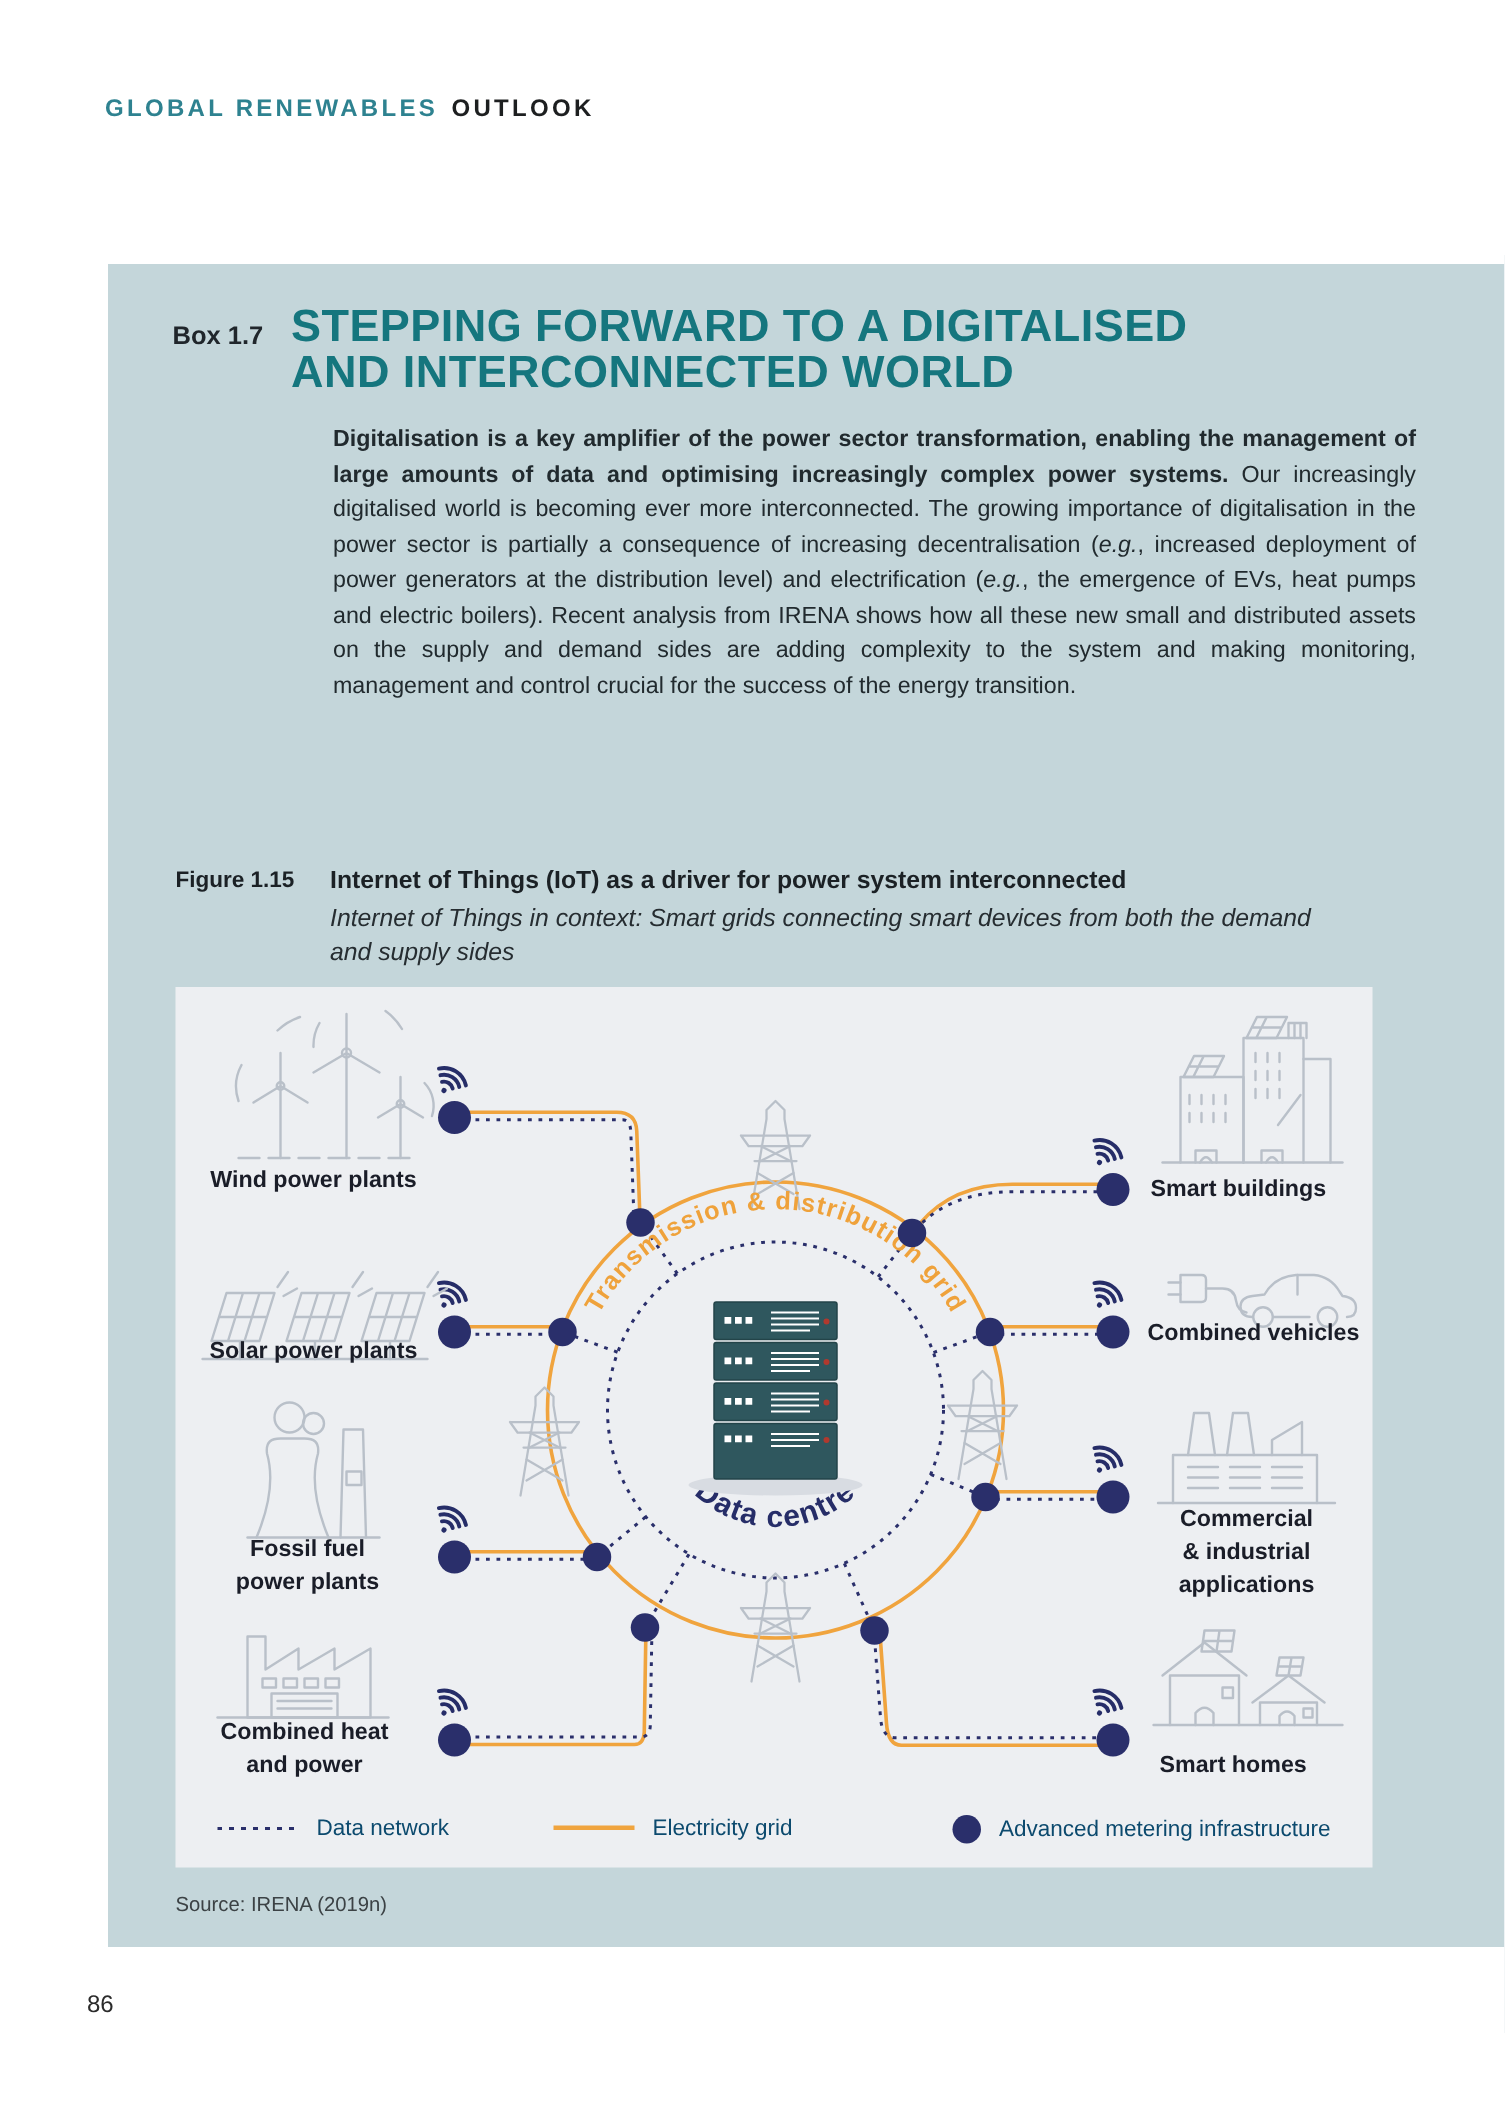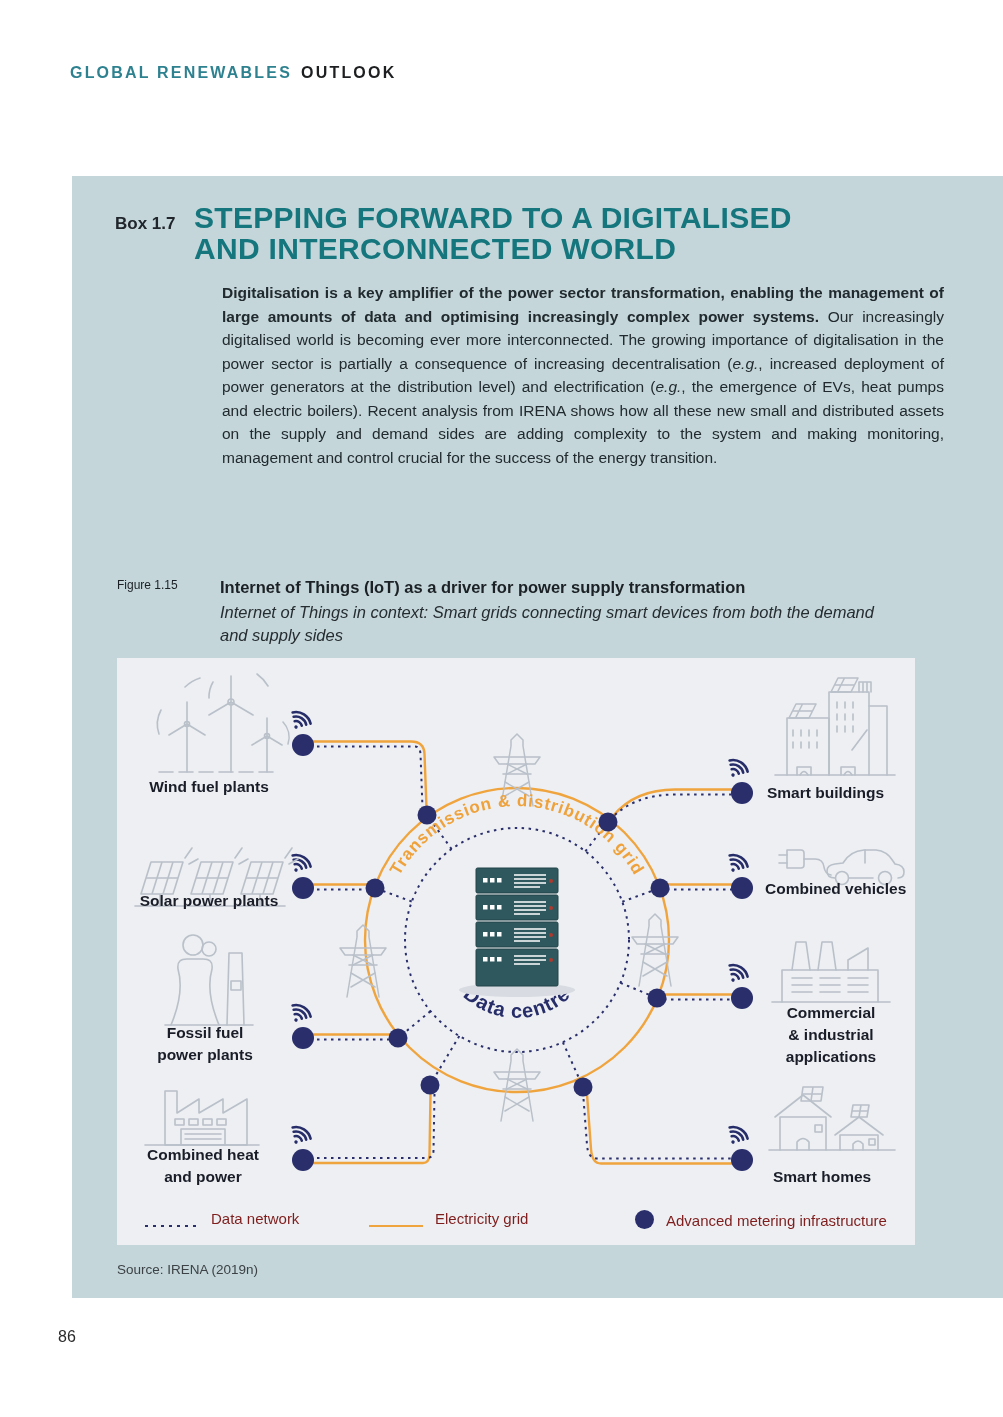--- a/index.html
+++ b/index.html
@@ -15,36 +15,36 @@
   .bigbox{position:absolute;left:72px;top:176px;width:931px;height:1122px;background:#c4d6da;}
   .box-label{position:absolute;left:43px;top:38px;font-size:17px;font-weight:bold;color:#20262b;}
   .box-title{position:absolute;left:122px;top:26px;width:630px;font-size:30px;line-height:31px;
              font-weight:bold;color:#15767e;letter-spacing:.3px;}
   .box-para{position:absolute;left:122px;top:105px;width:722px;font-size:15.5px;line-height:23.5px;
             color:#212a2e;text-align:justify;margin-left:28px;}
   .box-para b{font-weight:bold;}
   .box-para i{font-style:italic;}
 
   
-  .fig-label{position:absolute;left:45px;top:402px;font-size:12px;font-weight:normal;color:#1b2125;}
+  .fig-label{position:absolute;left:45px;top:402px;font-size:15px;font-weight:bold;color:#1b2125;}
   .fig-title{position:absolute;left:148px;top:402px;width:720px;font-size:16.5px;font-weight:bold;color:#1b2125;}
   .fig-sub{position:absolute;left:148px;top:425px;width:660px;font-size:16.5px;font-style:italic;
            color:#262d31;line-height:23px;}
 
   
   .panel{position:absolute;left:45px;top:482px;width:798px;height:587px;background:#edeff2;}
   .panel svg.diagram-svg{position:absolute;left:0;top:0;}
 
   .nlabel{position:absolute;font-size:15.5px;font-weight:bold;color:#1a1d28;line-height:22px;
           white-space:pre-line;}
   .nlabel.center{text-align:center;}
 
   
-  .leg{position:absolute;top:552px;display:flex;align-items:flex-end;gap:12px;
-       font-size:15px;color:#7f1d1d;}
+  .leg{position:absolute;top:552px;display:flex;align-items:center;gap:12px;
+       font-size:15px;color:#0c4a6e;}
   .leg .sw-dash{width:54px;height:2px;
        background-image:repeating-linear-gradient(90deg,#2a2f6b 0 3px,transparent 3px 8px);}
   .leg .sw-line{width:54px;height:2.5px;background:#f0a43e;}
   .leg .sw-dot{width:19px;height:19px;border-radius:50%;background:#2a2f6b;}
 
   .source{position:absolute;left:45px;top:1086px;font-size:13.5px;color:#3c4245;}
   .pagenum{position:absolute;left:58px;top:1328px;font-size:16px;color:#2b2b2b;}
 </style>
 </head>
 <body>
@@ -58,21 +58,21 @@
   <div class="bigbox">
 
     <div class="box-label">Box 1.7</div>
     <div class="box-title">STEPPING FORWARD TO A DIGITALISED AND INTERCONNECTED WORLD</div>
 
     <div class="box-para">
       <b>Digitalisation is a key amplifier of the power sector transformation, enabling the management of large amounts of data and optimising increasingly complex power systems.</b><span> Our increasingly digitalised world is becoming ever more interconnected. The growing importance of digitalisation in the power sector is partially a consequence of increasing decentralisation (</span><i>e.g.</i><span>, increased deployment of power generators at the distribution level) and electrification (</span><i>e.g.</i><span>, the emergence of EVs, heat pumps and electric boilers). Recent analysis from IRENA shows how all these new small and distributed assets on the supply and demand sides are adding complexity to the system and making monitoring, management and control crucial for the success of the energy transition.</span>
     </div>
 
     <div class="fig-label">Figure 1.15</div>
-    <div class="fig-title">Internet of Things (IoT) as a driver for power supply transformation</div>
+    <div class="fig-title">Internet of Things (IoT) as a driver for power system interconnected</div>
     <div class="fig-sub">Internet of Things in context: Smart grids connecting smart devices from both the demand and supply sides</div>
 
     <div class="panel">
 
       <svg class="diagram-svg" width="798" height="587" viewBox="0 0 798 587">
         <defs>
           <path id="arcTrans" d="M 278.6 225.4 A 134 134 0 0 1 521.4 225.4"></path>
           <path id="arcData" d="M 336.1 326.7 A 78 78 0 0 0 463.9 326.7"></path>
         </defs>
 
@@ -342,21 +342,21 @@
             <path d="M 22 65 V 57 Q 28 50 34 57 V 65"></path>
             <path d="M 40 40 H 47 V 47 H 40 Z"></path>
             <path d="M 65 65 V 50 H 103 V 65 M 60 50 L 84 32 L 108 50"></path>
             <path d="M 76 32 L 78 20 H 94 L 92 32 Z M 86 20 L 84 32 M 77 26 H 93"></path>
             <path d="M 78 65 V 59 Q 83 53 88 59 V 65"></path>
             <path d="M 94 54 H 100 V 60 H 94 Z"></path>
           </g>
         </g>
       </svg>
 
-      <div class="nlabel center" style="left:0;top:118px;width:184px;">Wind fuel plants</div>
+      <div class="nlabel center" style="left:0;top:118px;width:184px;">Wind power plants</div>
       <div class="nlabel center" style="left:0;top:232px;width:184px;">Solar power plants</div>
       <div class="nlabel center" style="left:6px;top:486px;width:160px;">Combined heat
 and power</div>
       <div class="nlabel center" style="left:8px;top:364px;width:160px;">Fossil fuel
 power plants</div>
       <div class="nlabel" style="left:650px;top:124px;width:150px;">Smart buildings</div>
       <div class="nlabel" style="left:648px;top:220px;width:150px;">Combined vehicles</div>
       <div class="nlabel center" style="left:634px;top:344px;width:160px;">Commercial
 &amp; industrial
 applications</div>

